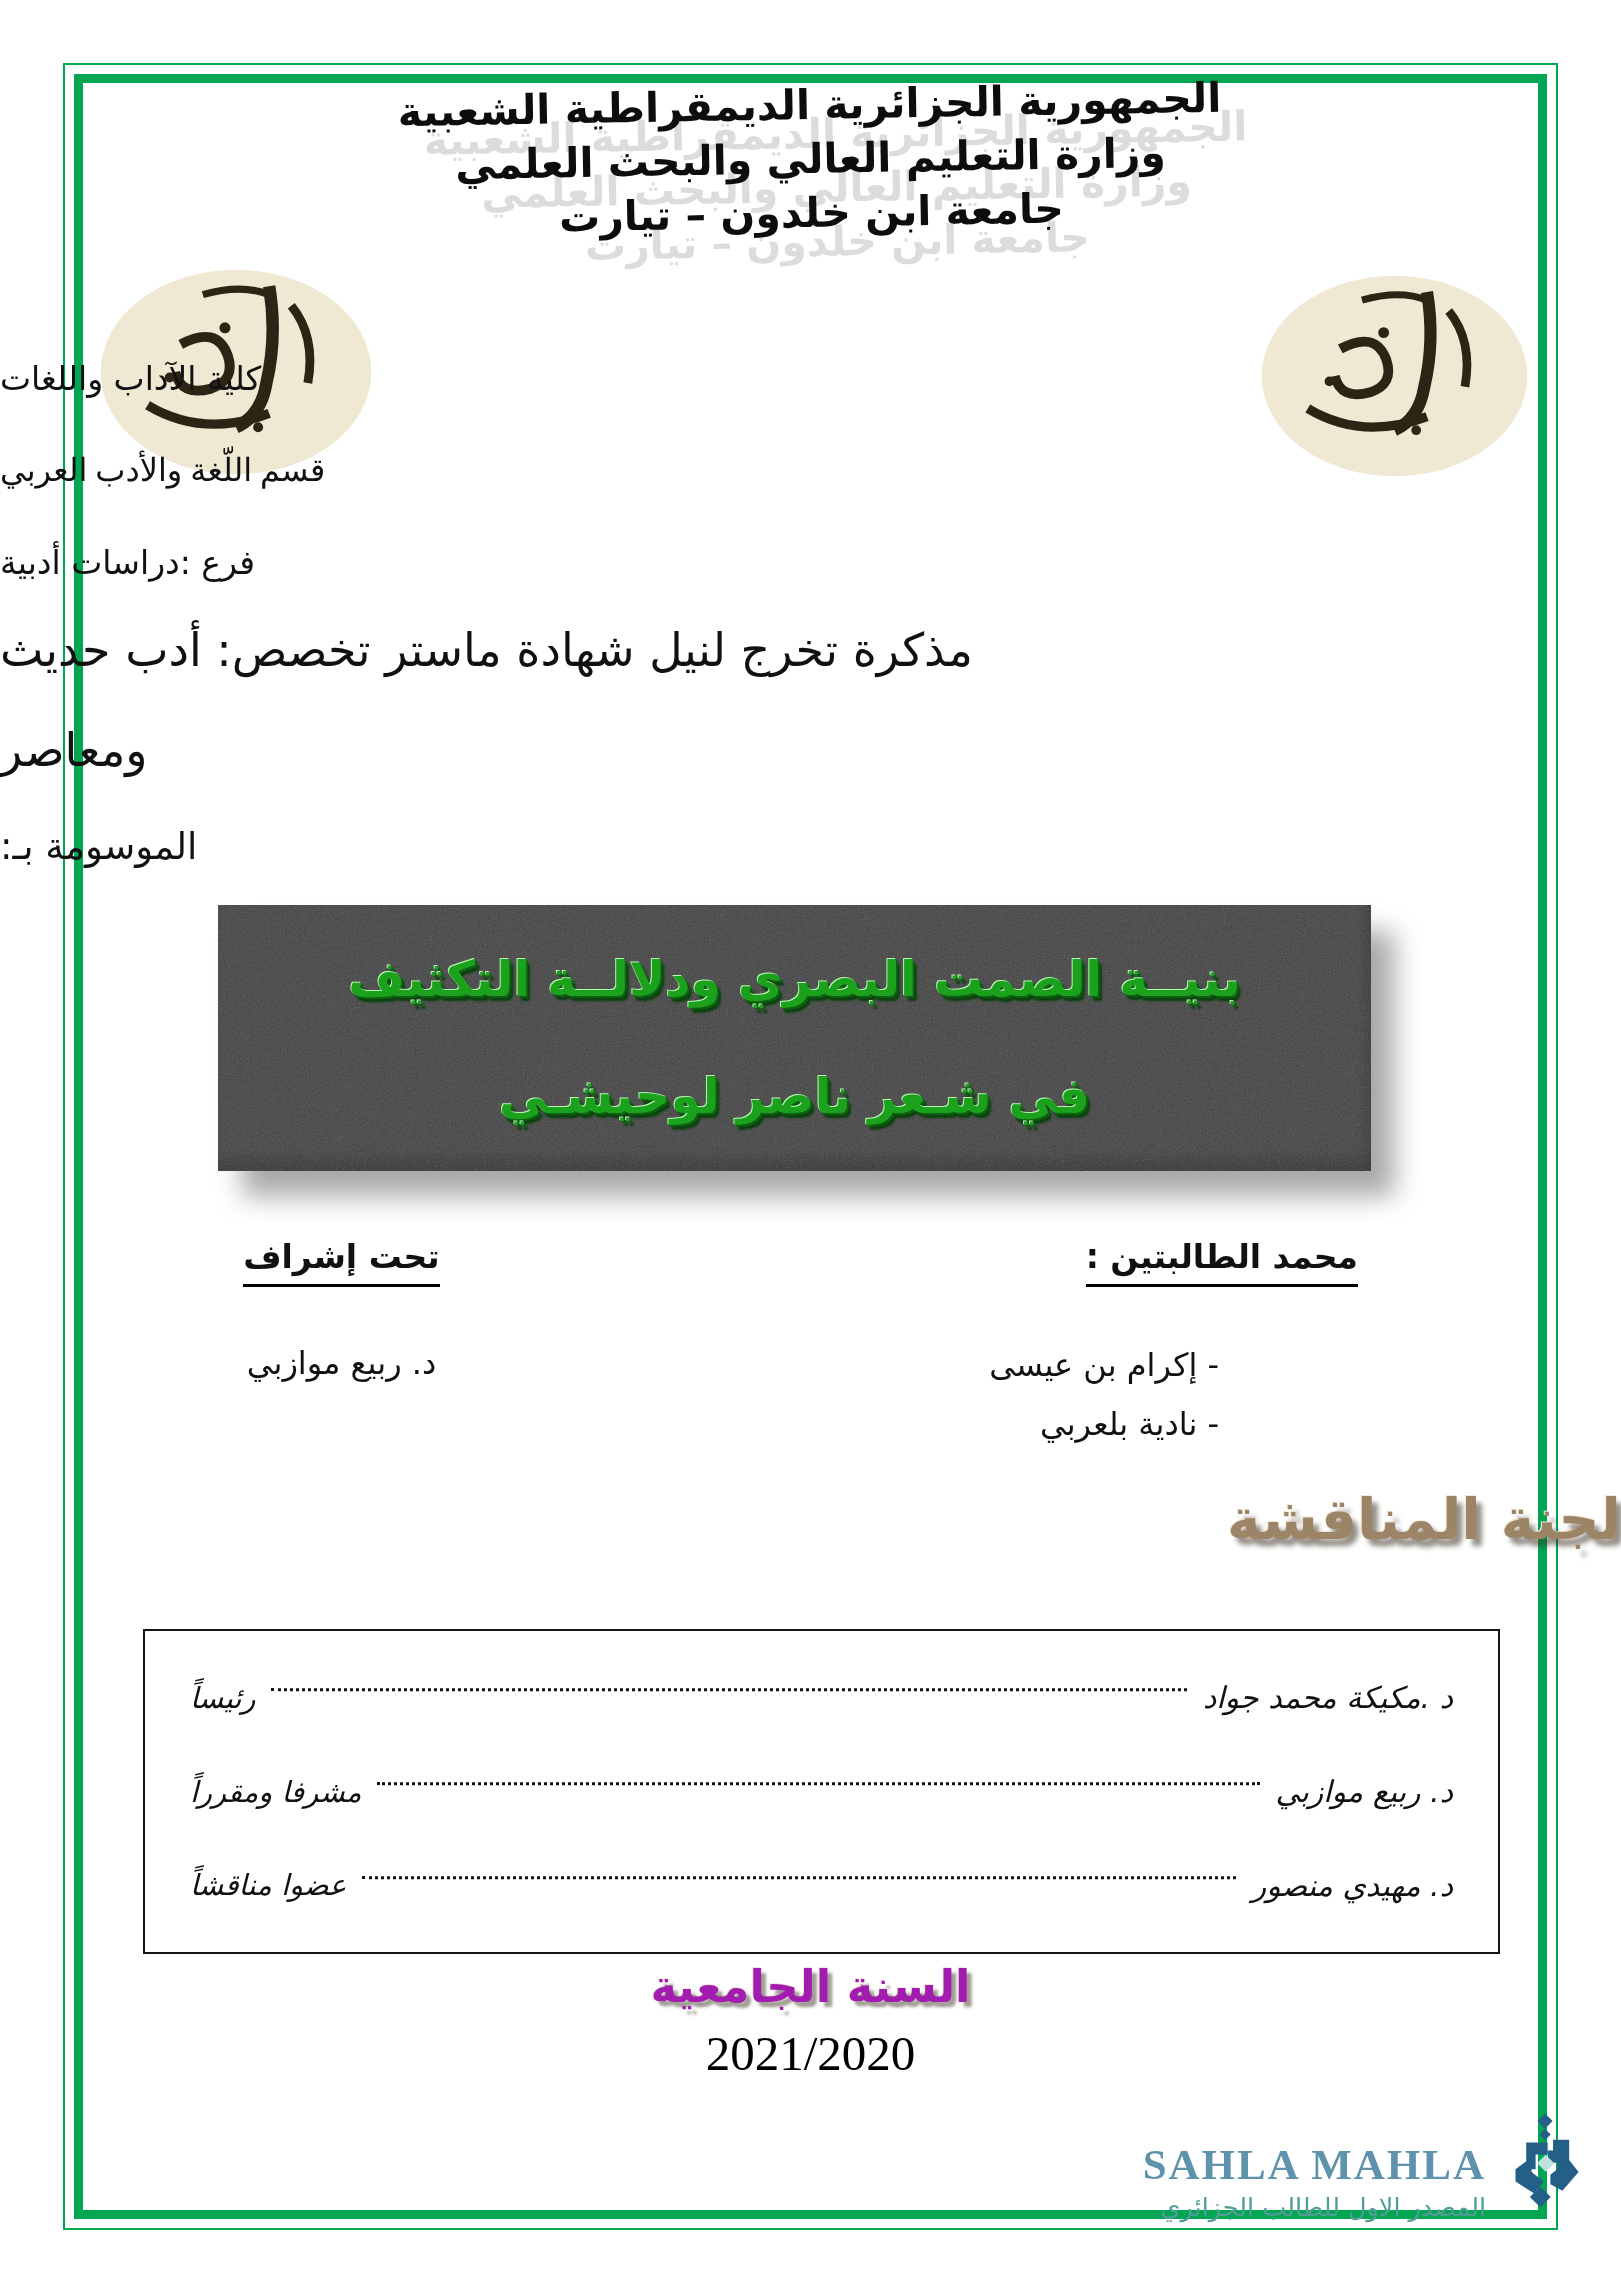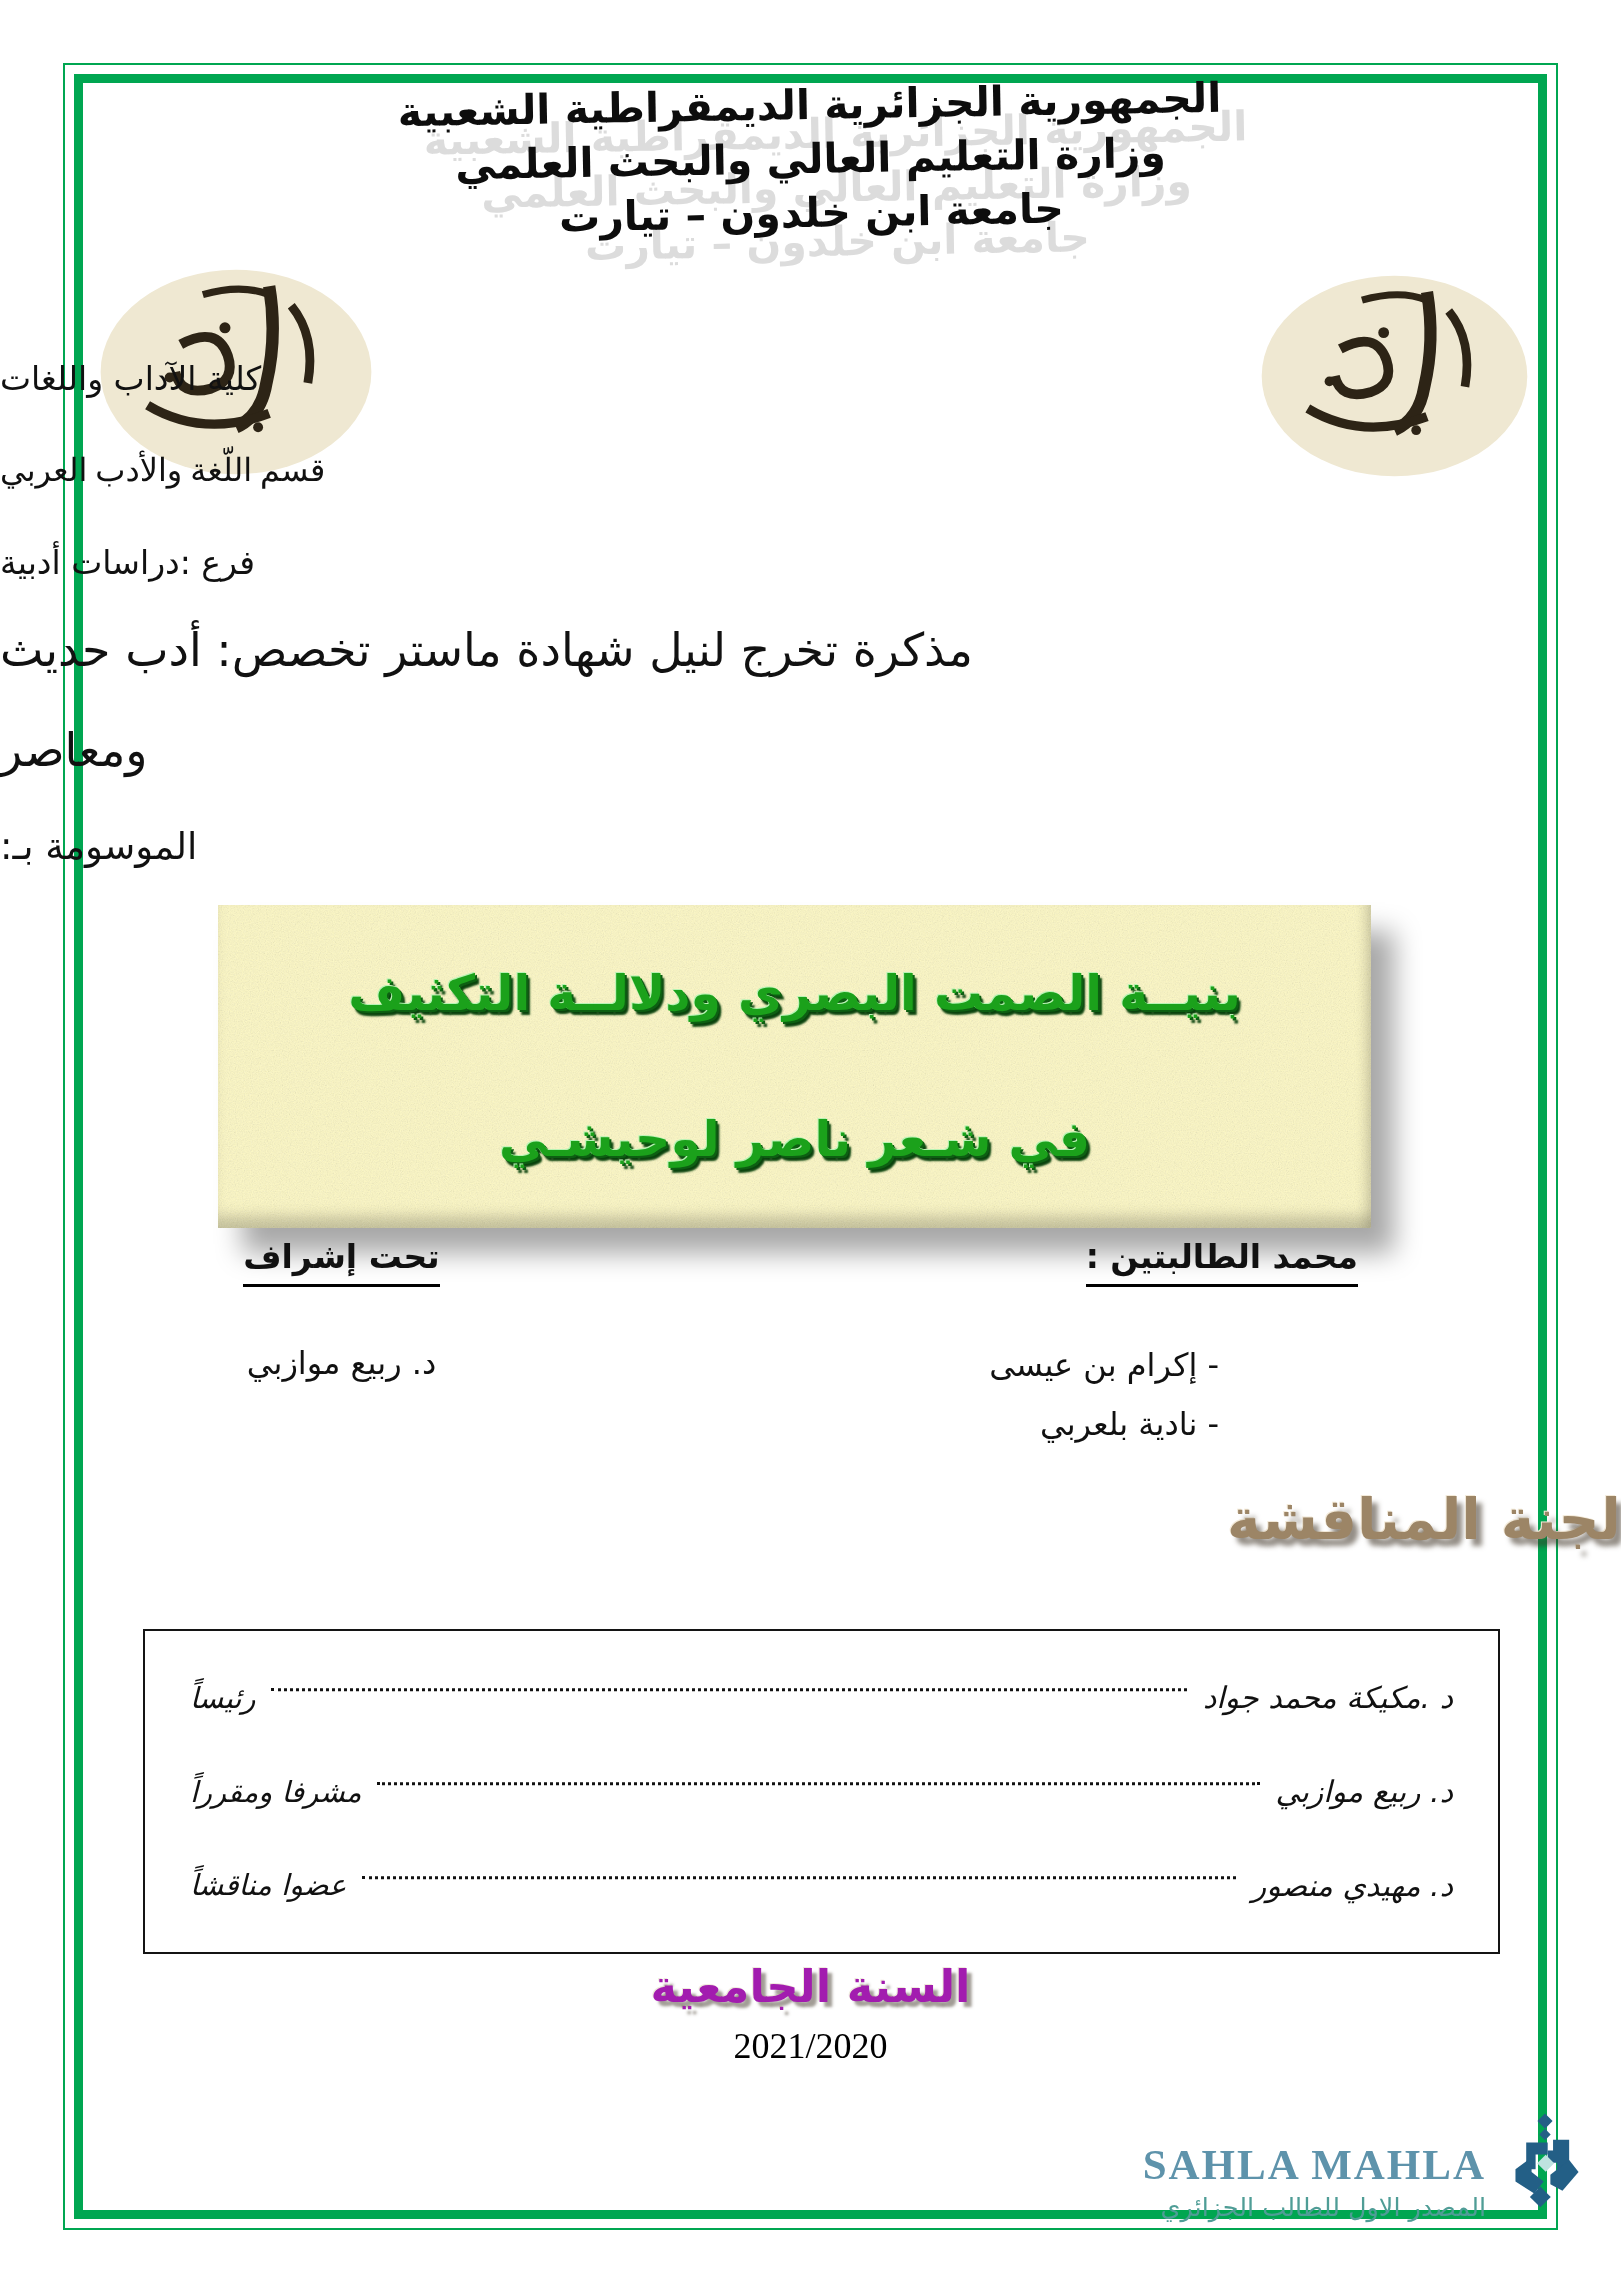--- a/index.html
+++ b/index.html
@@ -37,22 +37,22 @@
   .center-line{position:absolute;left:0;right:0;text-align:left;z-index:2;}
   .faculty{top:359px;font-size:33px;}
   .department{top:451px;font-size:32px;font-family:Liberation Serif, serif;}
   .branch{top:543px;font-size:33px;}
   .thesis-line1{top:623px;font-size:46px;}
   .thesis-line2{top:723px;font-size:46px;}
   .titled{top:825px;font-size:37px;}
 
   
   .title-box{
-    position:absolute;left:218px;top:905px;width:1153px;height:323px;
-    background:#fef9c3;
+    position:absolute;left:218px;top:905px;width:1153px;height:266px;
+    background:#404040;
     box-shadow:23.5px 25.5px 25.5px rgba(0,0,0,0.35),
                inset 0 -17.6px 13.7px -5.9px rgba(0,0,0,0.22),
                inset -13.7px 0 11.8px -7.8px rgba(0,0,0,0.16);
     z-index:2;display:flex;flex-direction:column;justify-content:space-around;
     align-items:center;padding:15.7px 0;box-sizing:border-box;
   }
   .title-box .grain{position:absolute;inset:0;width:100%;height:100%;pointer-events:none;}
   .title-line{
     position:relative;
     font-size:49px;font-weight:bold;color:#1ba11b;
@@ -88,21 +88,21 @@
   .c-role{font-size:29px;font-style:italic;white-space:nowrap;}
 
   
   .year-label{
     position:absolute;top:1960px;left:0;right:0;text-align:center;
     font-size:45px;font-weight:bold;color:#a21caf;z-index:2;
     text-shadow:4.9px 4.9px 2.9px rgba(70,60,45,0.5), -1px -1px 0 #efe9dd;
   }
   .year{
     position:absolute;top:2025px;left:0;right:0;text-align:center;
-    font-size:36px;color:#000;z-index:2;
+    font-size:49px;color:#000;z-index:2;
     font-family:"Liberation Serif", serif;direction:ltr;
   }
 
   
   .wm{position:absolute;top:2143px;right:135px;text-align:right;z-index:6;}
   .wm-brand{
     font-size:43px;font-weight:bold;color:#5e93ab;
     font-family:"Liberation Serif", serif;letter-spacing:2px;line-height:1;
   }
   .wm-tagline{font-size:25.5px;color:#4f9d96;margin-top:5.9px;}

